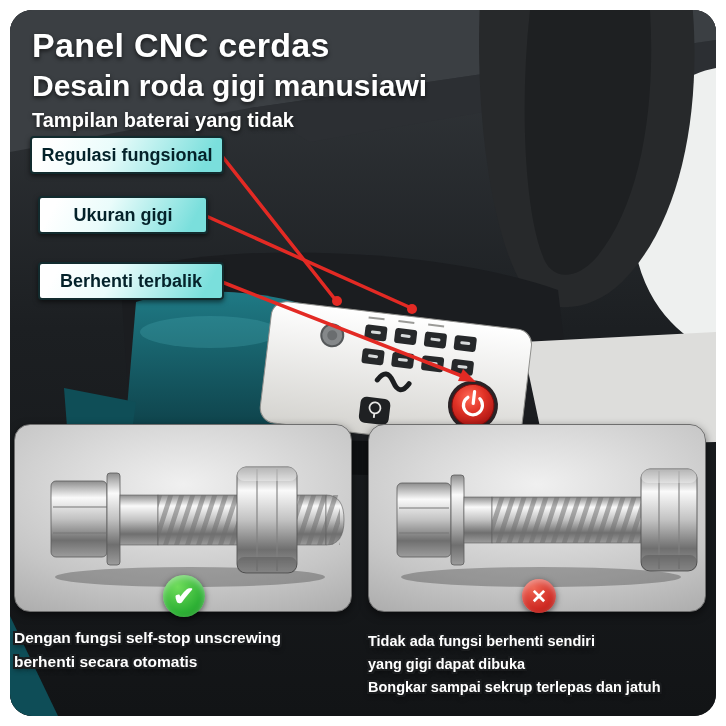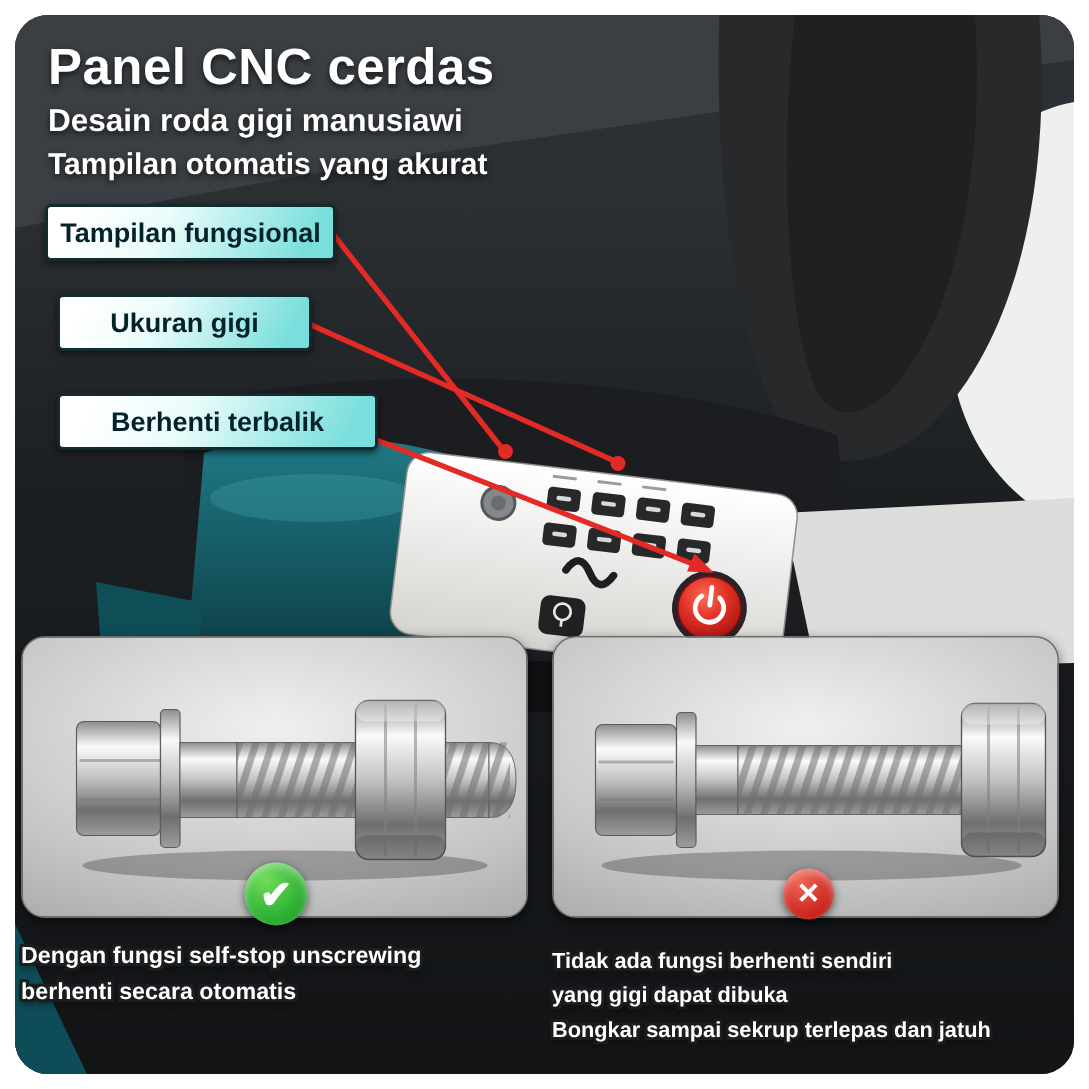--- a/index.html
+++ b/index.html
@@ -6,31 +6,31 @@
   .page{position:relative;width:726px;height:726px;background:#ffffff;overflow:hidden;
         font-family:"Liberation Sans",sans-serif;}
   .scene{position:absolute;left:10px;top:10px;width:706px;height:706px;border-radius:22px;
          overflow:hidden;background:#17191c;}
   .photo-svg{position:absolute;left:0;top:0;}
 
   
   .headline{position:absolute;left:22px;top:16px;color:#ffffff;z-index:5;
             text-shadow:0 2px 4px rgba(0,0,0,.65);}
   .headline h1{margin:0 0 4px 0;font-size:34px;font-weight:800;letter-spacing:.3px;}
-  .headline h2{margin:0 0 6px 0;font-size:21px;font-weight:800;}
+  .headline h2{margin:0 0 6px 0;font-size:30px;font-weight:800;}
   .headline h3{margin:0;font-size:20px;font-weight:800;}
 
   
   .callout{position:absolute;height:38px;display:flex;align-items:center;justify-content:center;
            background:linear-gradient(118deg,#ffffff 10%,#eafcfb 40%,#7adfdc 90%);
            border:2px solid #122b2e;border-radius:4px;color:#04222a;font-size:18px;
            font-weight:700;z-index:6;box-shadow:0 2px 5px rgba(0,0,0,.55);box-sizing:border-box;}
   .callout-1{left:20px;top:126px;width:194px;}
   .callout-2{left:28px;top:186px;width:170px;}
-  .callout-3{left:28px;top:252px;width:214px;}
+  .callout-3{left:28px;top:252px;width:186px;}
 
   
   .cmp-panel{position:absolute;top:414px;width:338px;height:188px;border-radius:16px;
              overflow:hidden;z-index:4;border:1px solid #6e6e6e;box-sizing:border-box;
              background:radial-gradient(130% 115% at 50% 32%,#f0f0f0 0%,#c6c6c6 48%,#8b8b8b 100%);
              box-shadow:0 3px 8px rgba(0,0,0,.5);}
   .cmp-left{left:4px;}
   .cmp-right{left:358px;}
 
   
@@ -154,25 +154,25 @@
         <line x1="212" y1="272" x2="452" y2="366"></line>
       </g>
       <circle cx="327" cy="291" r="5" fill="#e32a24"></circle>
       <circle cx="402" cy="299" r="5" fill="#e32a24"></circle>
       <polygon points="466,372 448,371 453,359" fill="#e32a24"></polygon>
     </svg>
 
     <div class="headline">
       <h1>Panel CNC cerdas</h1>
       <h2>Desain roda gigi manusiawi</h2>
-      <h3>Tampilan otomatis yang akurat</h3>
+      <h3>Tampilan baterai yang tidak</h3>
     </div>
 
     <div class="callout callout-1">
-      <span>Tampilan fungsional</span>
+      <span>Regulasi fungsional</span>
     </div>
     <div class="callout callout-2">
       <span>Ukuran gigi</span>
     </div>
     <div class="callout callout-3">
       <span>Berhenti terbalik</span>
     </div>
 
     <div class="cmp-panel cmp-left">
       <svg width="338" height="188" viewBox="0 0 338 188">

